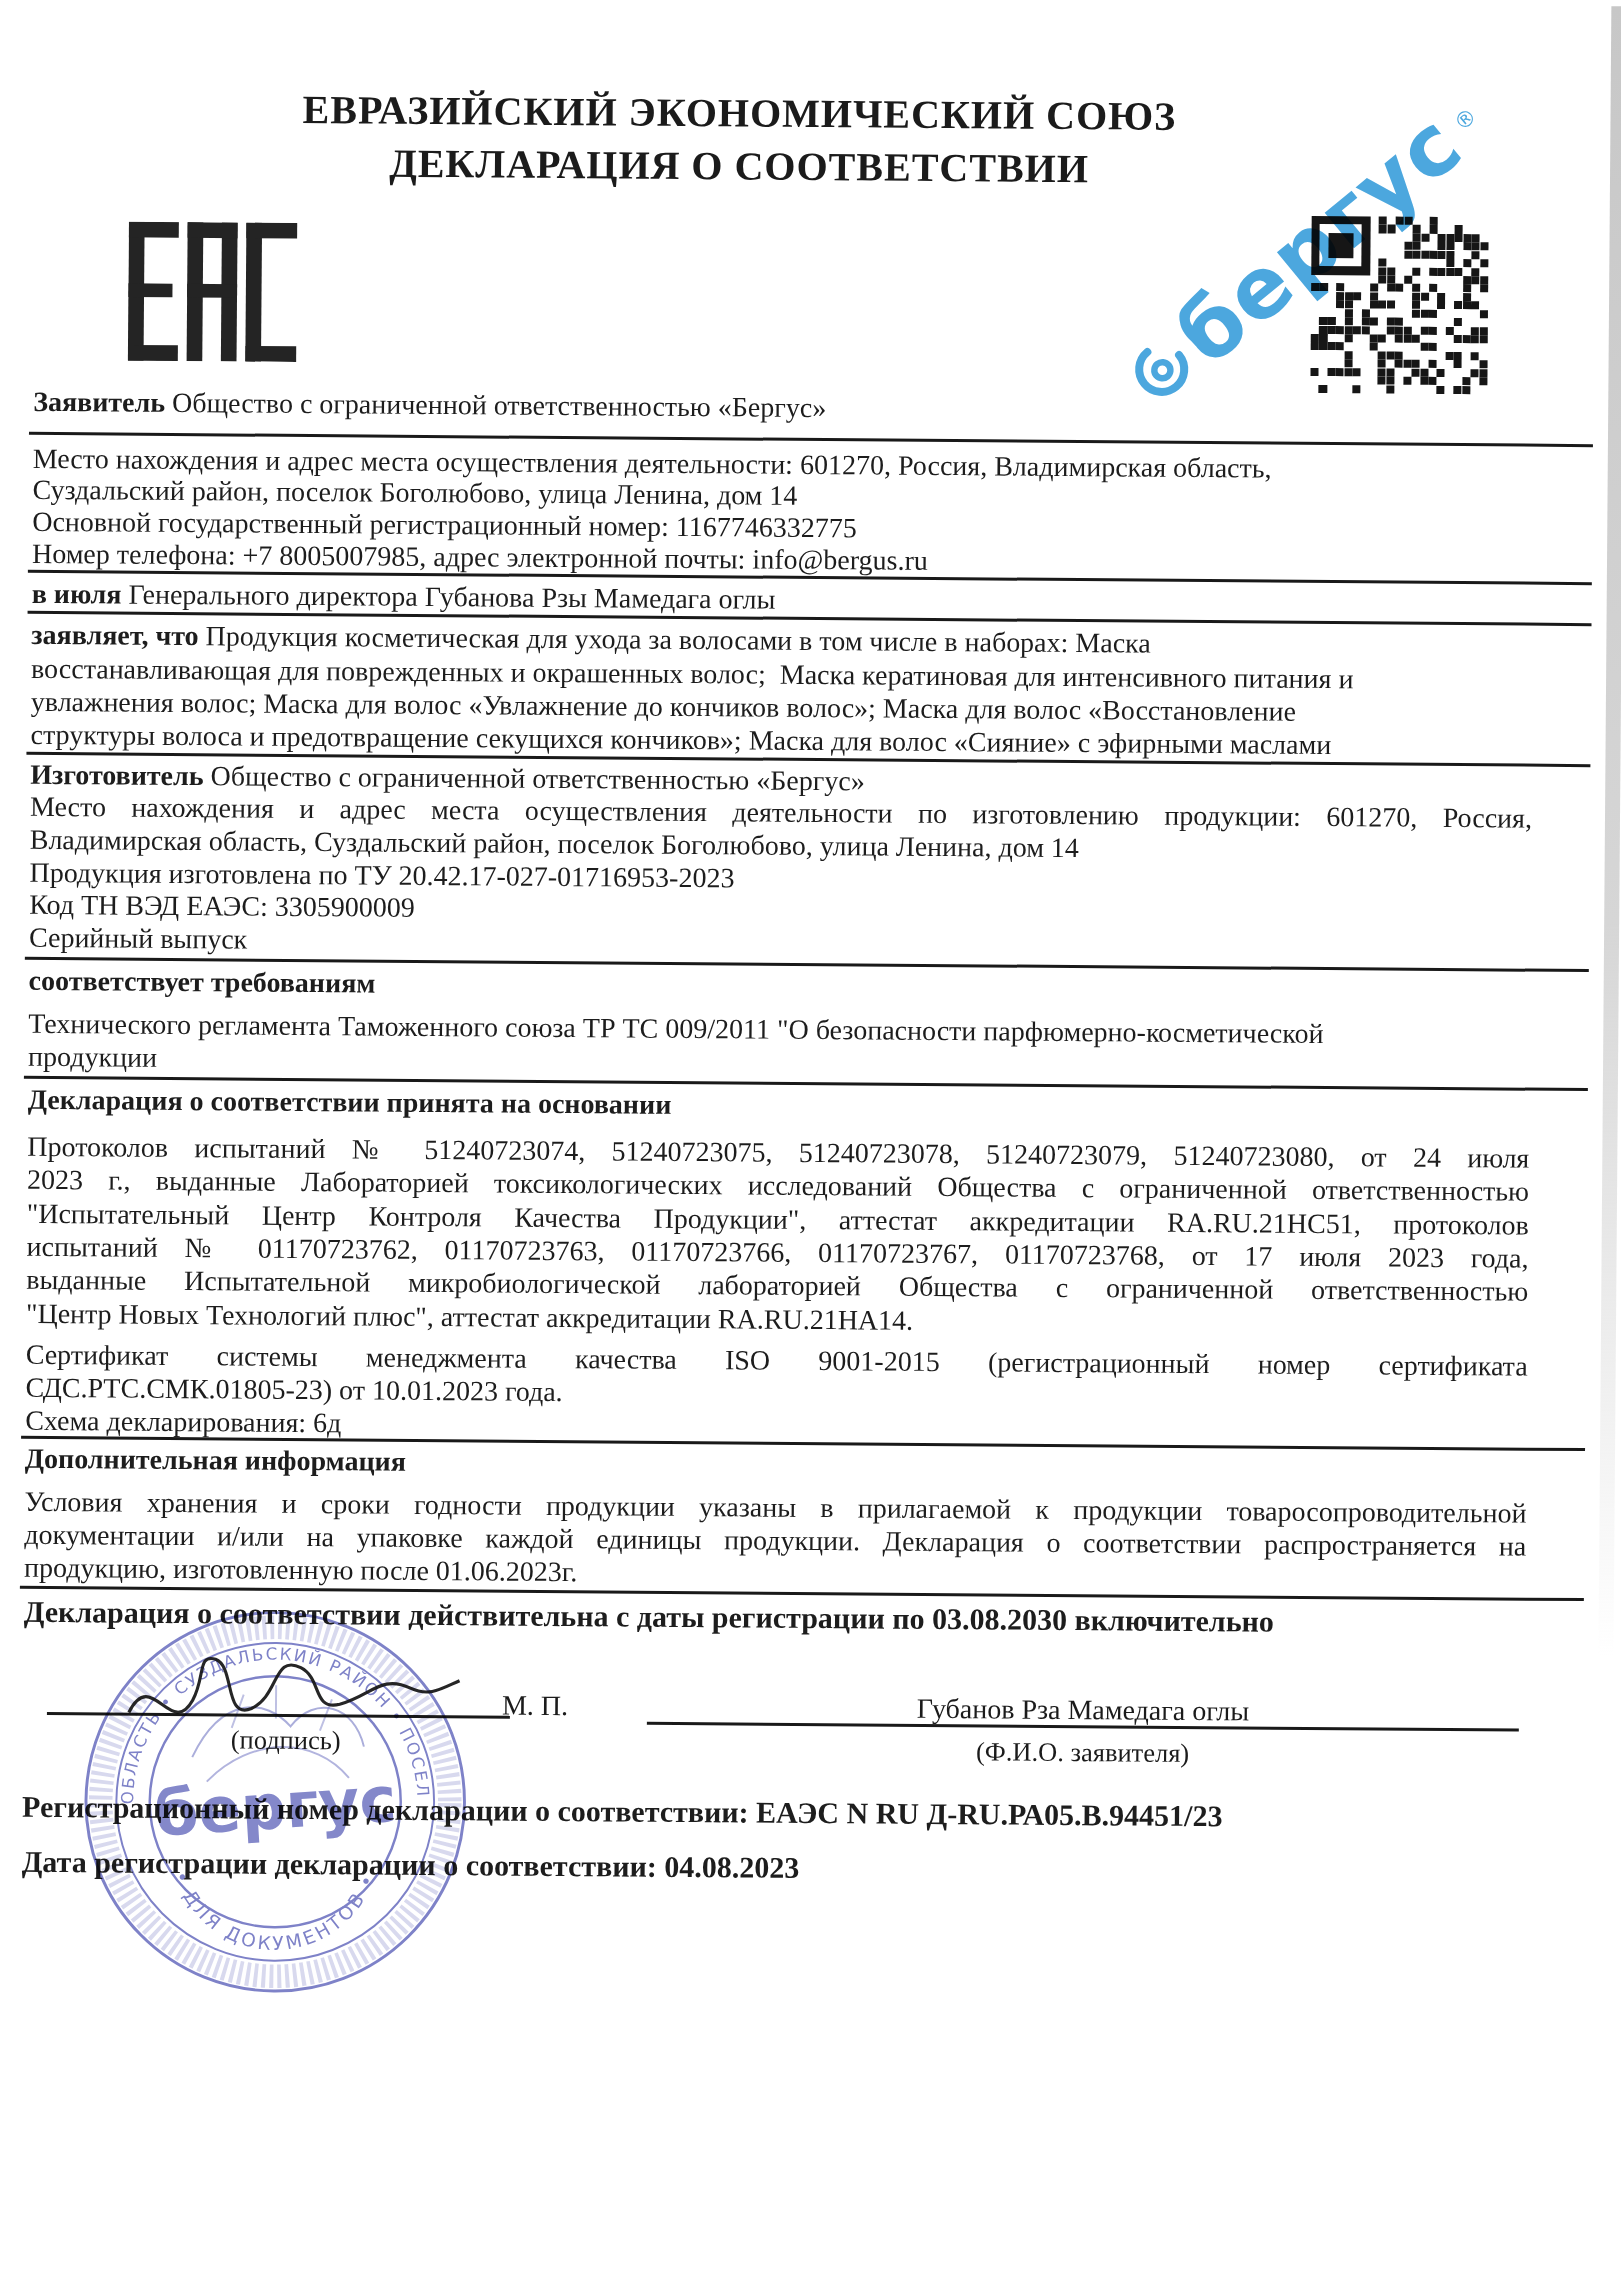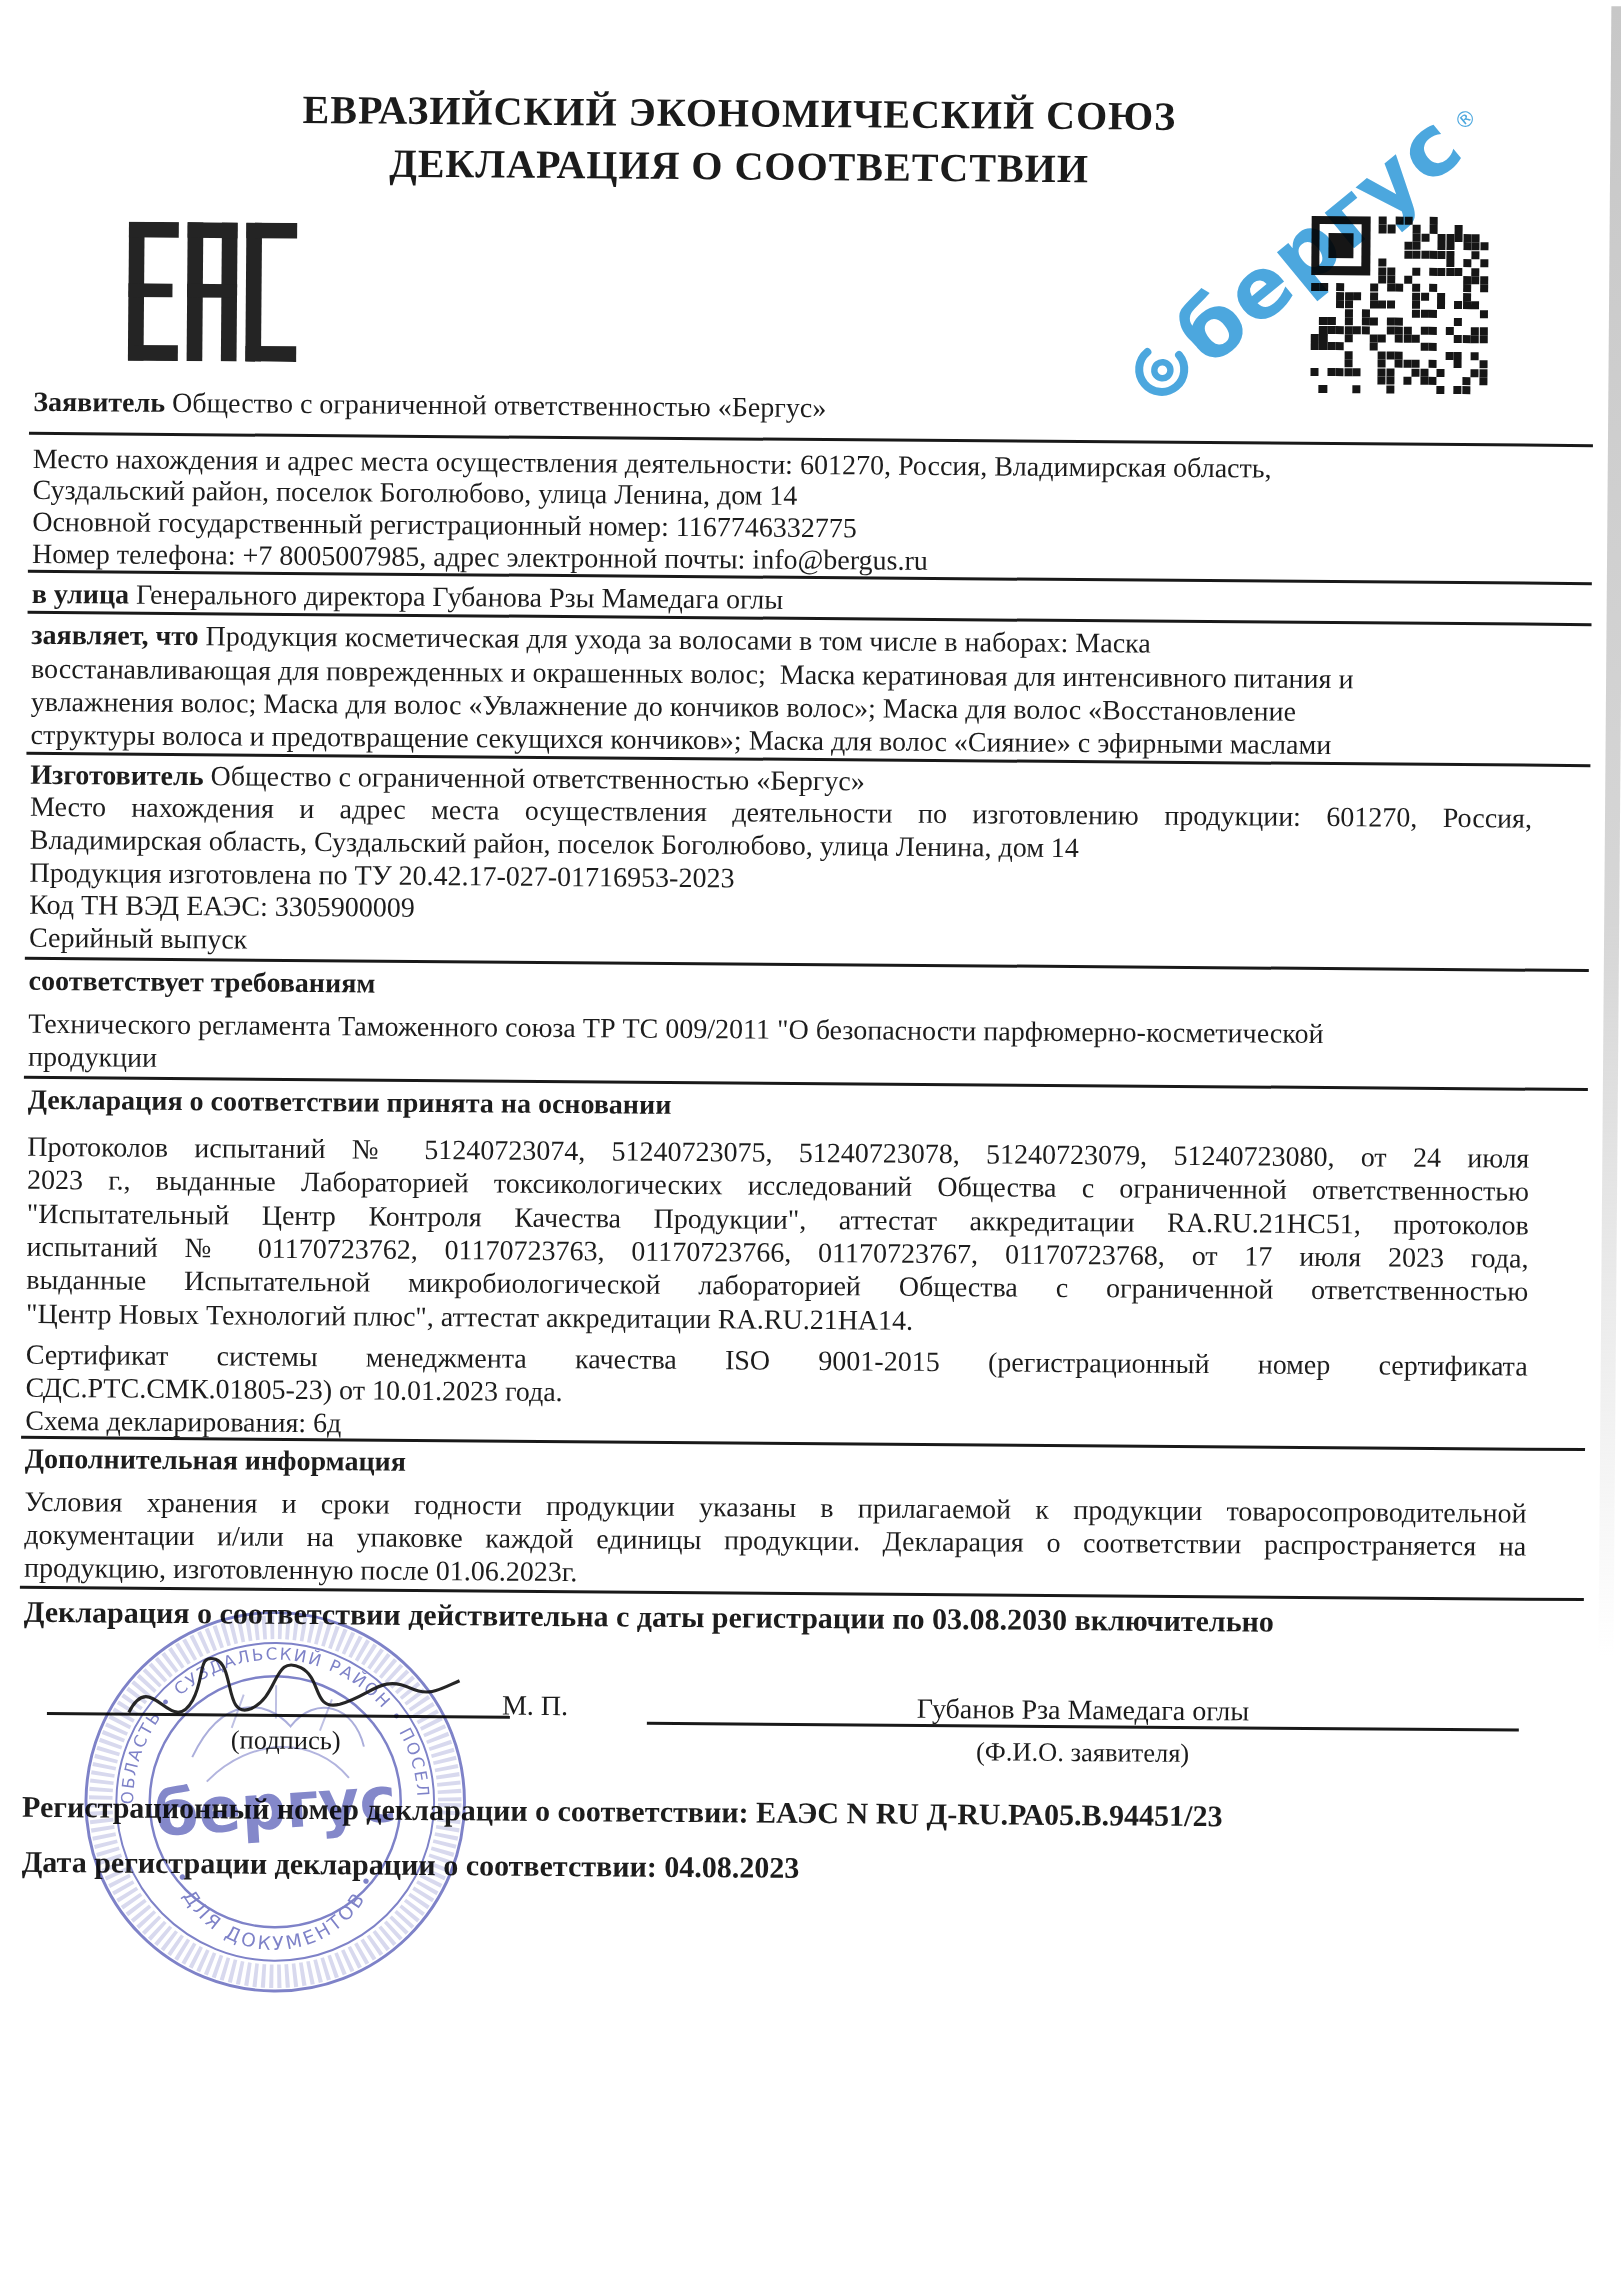--- a/index.html
+++ b/index.html
@@ -236,21 +236,21 @@
     <sup>®</sup>
   </div>
 
   <div class="ln" style="top:392px"><span class="b">Заявитель</span> <span>Общество с ограниченной ответственностью «Бергус»</span></div>
   <div class="rule" style="top:438px"></div>
   <div class="ln" style="top:449px">Место нахождения и адрес места осуществления деятельности: 601270, Россия, Владимирская область,</div>
   <div class="ln" style="top:480px">Суздальский район, поселок Боголюбово, улица Ленина, дом 14</div>
   <div class="ln" style="top:512px">Основной государственный регистрационный номер: 1167746332775</div>
   <div class="ln" style="top:544px">Номер телефона: +7 8005007985, адрес электронной почты: info@bergus.ru</div>
   <div class="rule" style="top:576px"></div>
-  <div class="ln" style="top:584px"><span class="b">в улица</span> <span>Генерального директора Губанова Рзы Мамедага оглы</span></div>
+  <div class="ln" style="top:584px"><span class="b">в июля</span> <span>Генерального директора Губанова Рзы Мамедага оглы</span></div>
   <div class="rule" style="top:617px"></div>
 
   <div class="ln" style="top:625px"><span class="b">заявляет, что</span> <span>Продукция косметическая для ухода за волосами в том числе в наборах: Маска</span></div>
   <div class="ln" style="top:659px">восстанавливающая для поврежденных и окрашенных волос;  Маска кератиновая для интенсивного питания и</div>
   <div class="ln" style="top:692px">увлажнения волос; Маска для волос «Увлажнение до кончиков волос»; Маска для волос «Восстановление</div>
   <div class="ln" style="top:725px">структуры волоса и предотвращение секущихся кончиков»; Маска для волос «Сияние» с эфирными маслами</div>
   <div class="rule" style="top:758px"></div>
 
   <div class="ln" style="top:765px"><span class="b">Изготовитель</span> <span>Общество с ограниченной ответственностью «Бергус»</span></div>
   <div class="ln j" style="top:797px">Место нахождения и адрес места осуществления деятельности по изготовлению продукции: 601270, Россия,</div>

